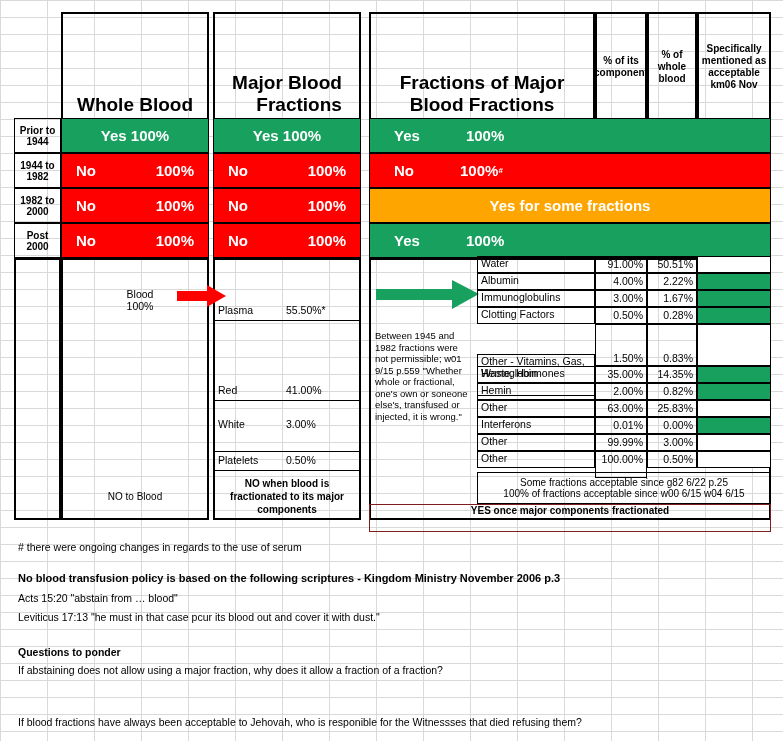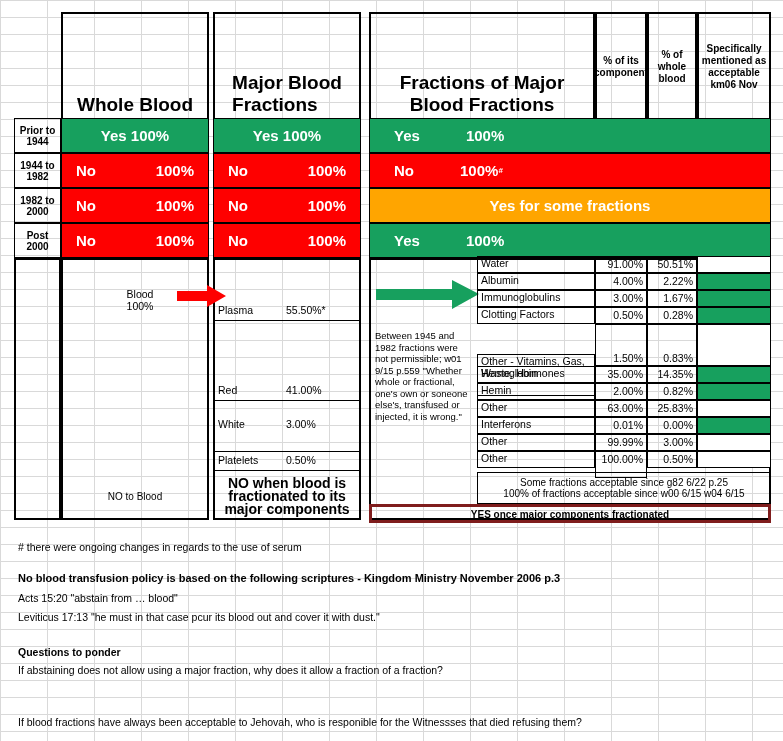--- a/index.html
+++ b/index.html
@@ -136,21 +136,21 @@
       <div class="v" style="left:658px"></div>
       <div class="v" style="left:705px"></div>
       <div class="v" style="left:752px"></div>
     </div>
 
   <div class="box blk hdr hdr-lg" style="left:61px;top:12px;width:148px;height:110px;">
     <span>Whole Blood</span>
   </div>
 
   <div class="box blk hdr hdr-lg" style="left:213px;top:12px;width:148px;height:110px;">
-    <span style="text-align:left;">
+    <span style="text-align:right;">
       <span id="mbf-l1">Major Blood</span><br><span id="mbf-l2">Fractions</span>
     </span>
   </div>
 
   <div class="box blk hdr hdr-lg" style="left:369px;top:12px;width:226px;height:110px;">
     <span style="text-align:center;">
       <span id="fmbf-l1">Fractions of Major</span><br><span id="fmbf-l2">Blood Fractions</span>
     </span>
   </div>
 
@@ -309,29 +309,29 @@
       <div class="tcell r" style="left:595px;top:451px;width:52px;height:27px;">100.00%</div>
       <div class="tcell r" style="left:647px;top:451px;width:50px;height:17px;">0.50%</div>
       <div class="tcell" style="left:697px;top:451px;width:74px;height:17px;background:#fff;"></div>
     </div>
 
   <div class="box" style="left:61px;top:472px;width:148px;height:48px;border:none;display:flex;align-items:center;justify-content:center;">
     <span style="font-size:10px;">NO to Blood</span>
   </div>
 
   <div class="box" style="left:213px;top:472px;width:148px;height:48px;border:none;display:flex;align-items:center;justify-content:center;text-align:center;padding:0 6px;box-sizing:border-box;">
-    <span style="font-size:14px;font-weight:bold;line-height:13px;">NO when blood is fractionated to its major components</span>
+    <span style="font-size:10px;font-weight:bold;line-height:13px;">NO when blood is fractionated to its major components</span>
   </div>
 
   <div class="box thin" style="left:477px;top:472px;width:294px;height:32px;border:1px solid #000;display:flex;flex-direction:column;align-items:center;justify-content:center;">
     <span style="font-size:10px;">Some fractions acceptable since g82 6/22 p.25</span>
     <span style="font-size:10px;">100% of fractions acceptable since w00 6/15 w04 6/15</span>
   </div>
 
-  <div class="box thin" style="left:369px;top:504px;width:402px;height:19px;border:3px solid #7f1d1d;display:flex;align-items:flex-end;justify-content:center;">
+  <div class="box thin" style="left:369px;top:504px;width:402px;height:28px;border:1px solid #7f1d1d;display:flex;align-items:flex-start;justify-content:center;">
     <span style="font-size:10px;font-weight:bold;">YES once major components fractionated</span>
   </div>
 
   <div class="note" style="left:18px;top:541px;"># there were ongoing changes in regards to the use of serum</div>
 
   <div class="note b" style="left:18px;top:572px;font-size:11px;">No blood transfusion policy is based on the following scriptures - Kingdom Ministry November 2006 p.3</div>
   <div class="note" style="left:18px;top:592px;">Acts 15:20 "abstain from … blood"</div>
   <div class="note" style="left:18px;top:611px;">Leviticus 17:13 "he must in that case pcur its blood out and cover it with dust."</div>
 
   <div class="note b" style="left:18px;top:646px;">Questions to ponder</div>

